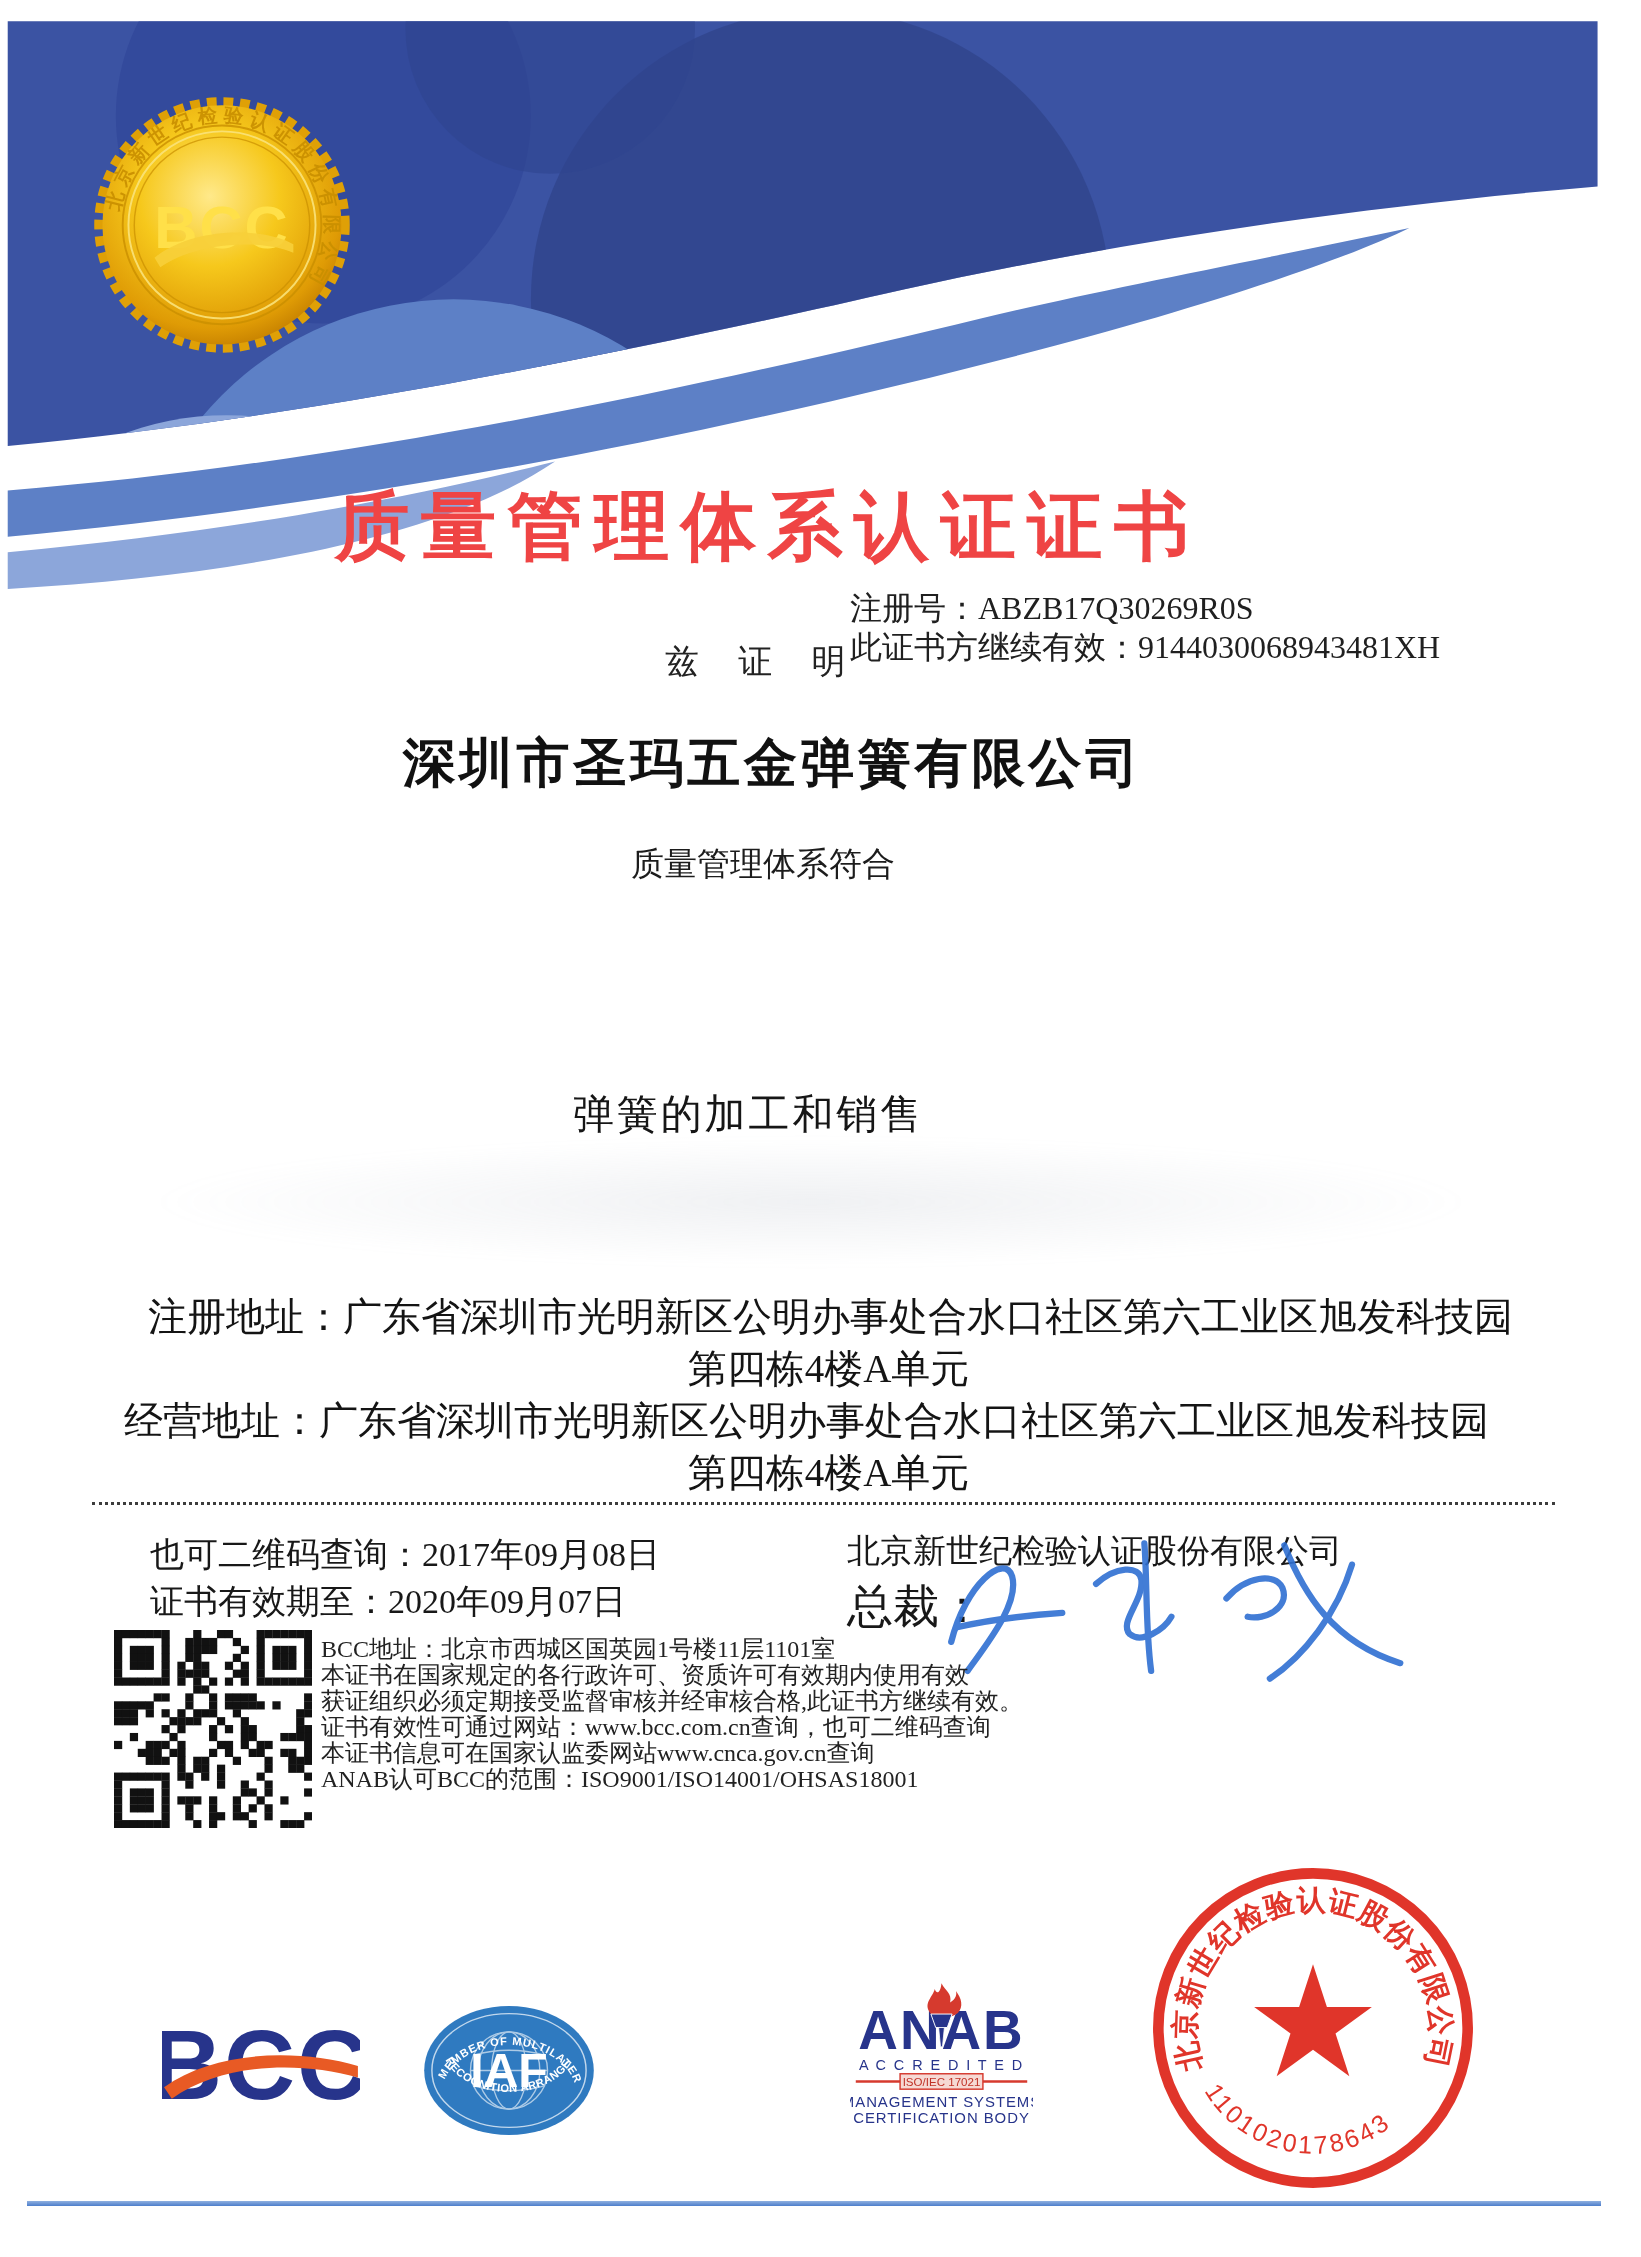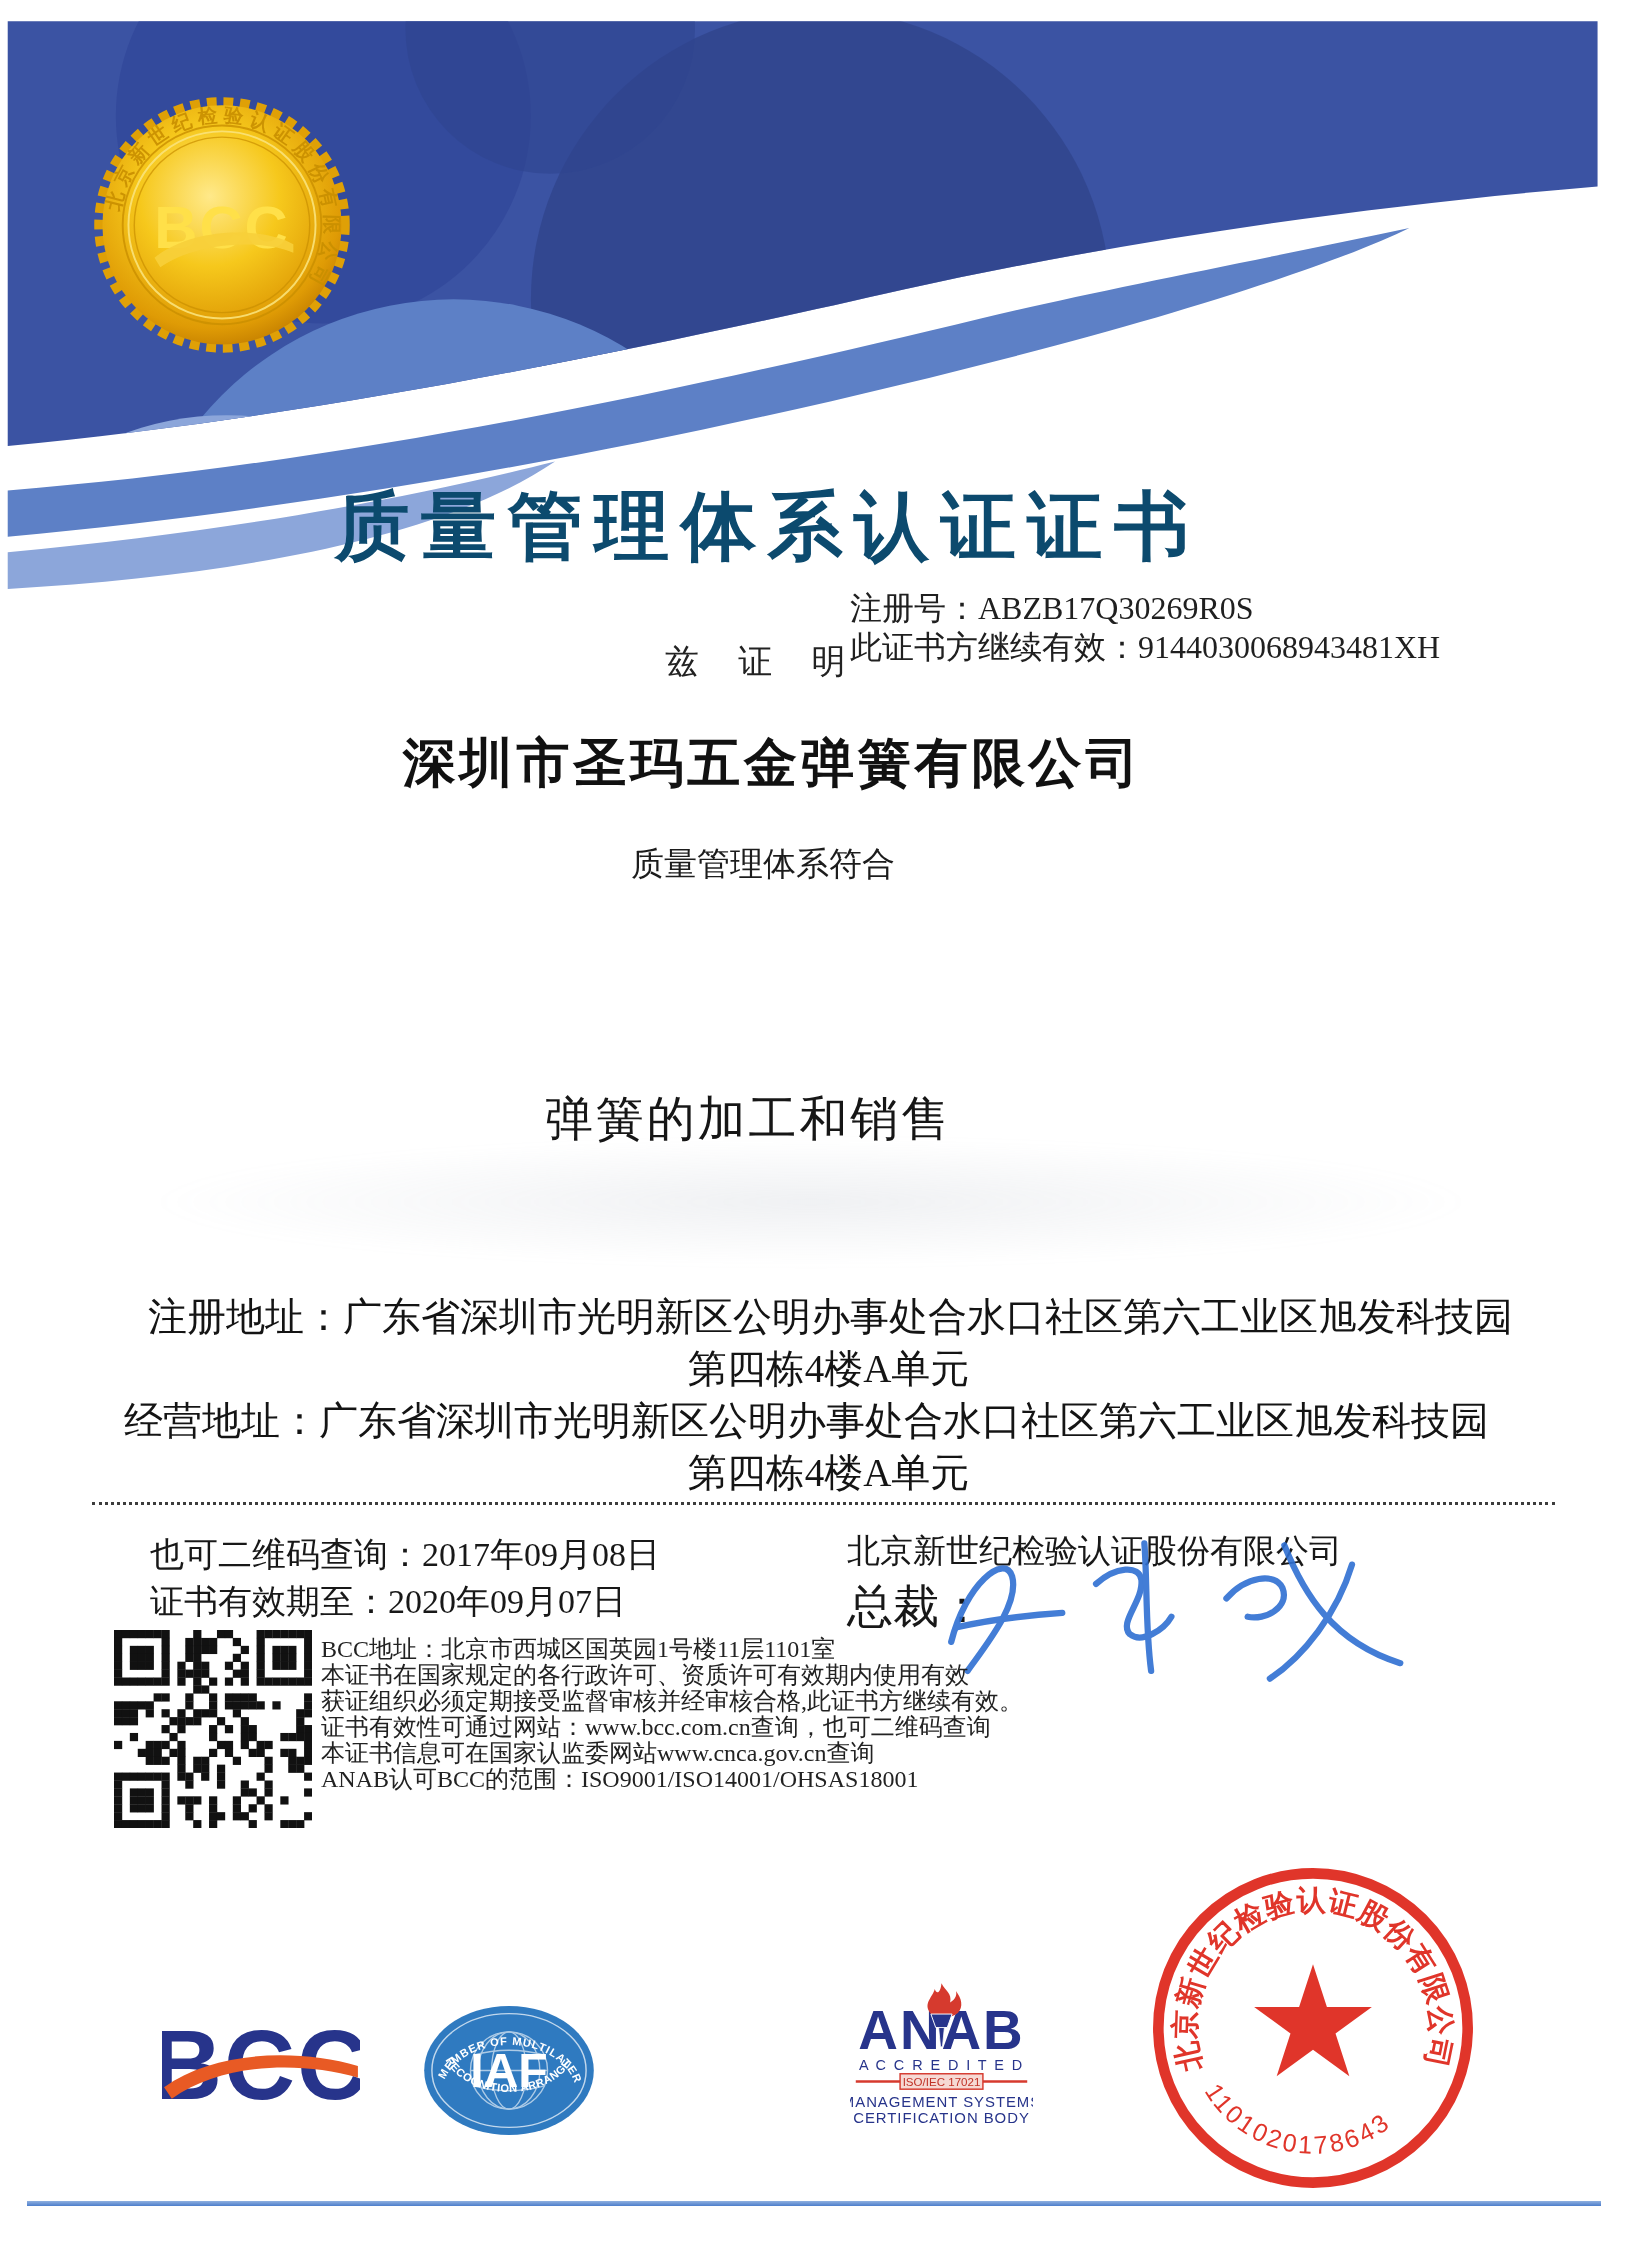--- a/index.html
+++ b/index.html
@@ -1,30 +1,30 @@
 <!DOCTYPE html>
 <html><head>
 <meta charset="utf-8">
 <style>
   html,body{margin:0;padding:0;background:#888;}
   .page{position:relative;width:1641px;height:2257px;background:#fff;overflow:hidden;
         font-family:"Liberation Serif","DejaVu Serif",serif;color:#1c1c1c;margin:0 auto;}
   .abs{position:absolute;}
   svg{display:block;}
   .title{position:absolute;top:477px;left:0;width:1535px;text-align:center;
-         font-size:75px;font-weight:bold;letter-spacing:11.6px;color:#0c4a6e;}
+         font-size:75px;font-weight:bold;letter-spacing:11.6px;color:#ef4444;}
   .reg-block{position:absolute;left:850px;top:589px;font-size:32px;line-height:39px;color:#202020;}
   .hereby{position:absolute;top:639px;left:0;width:1526px;text-align:center;
           font-size:34px;letter-spacing:15.4px;color:#222;}
   .company{position:absolute;top:728px;left:0;width:1545px;text-align:center;
            font-size:53px;font-weight:bold;letter-spacing:3.9px;color:#111;}
   .sysline{position:absolute;top:842px;left:0;width:1526px;text-align:center;font-size:33px;}
   .stdline{position:absolute;top:892px;left:0;width:1487px;text-align:center;font-size:33px;}
   .scope{position:absolute;top:1087px;left:0;width:1497px;text-align:center;
-         font-size:48px;letter-spacing:2.9px;color:#161616;}
+         font-size:41px;letter-spacing:2.9px;color:#161616;}
   .addr{font-size:39px;color:#141414;}
   .addr1{position:absolute;left:124px;top:1290px;margin-left:24px;}
   .addr2{position:absolute;left:0;top:1342px;width:1657px;text-align:center;}
   .addr3{position:absolute;left:124px;top:1394px;}
   .addr4{position:absolute;left:0;top:1446px;width:1657px;text-align:center;}
   .dotline{position:absolute;left:92px;top:1502px;width:1463px;height:0;
            border-top:3.9px dotted #3c3c3c;}
   .dates{position:absolute;left:150px;top:1531px;font-size:34px;line-height:47px;color:#181818;}
   .issuer-name{position:absolute;left:847px;top:1529px;font-size:33px;color:#181818;}
   .president{position:absolute;left:847px;top:1576px;font-size:46px;color:#181818;}

